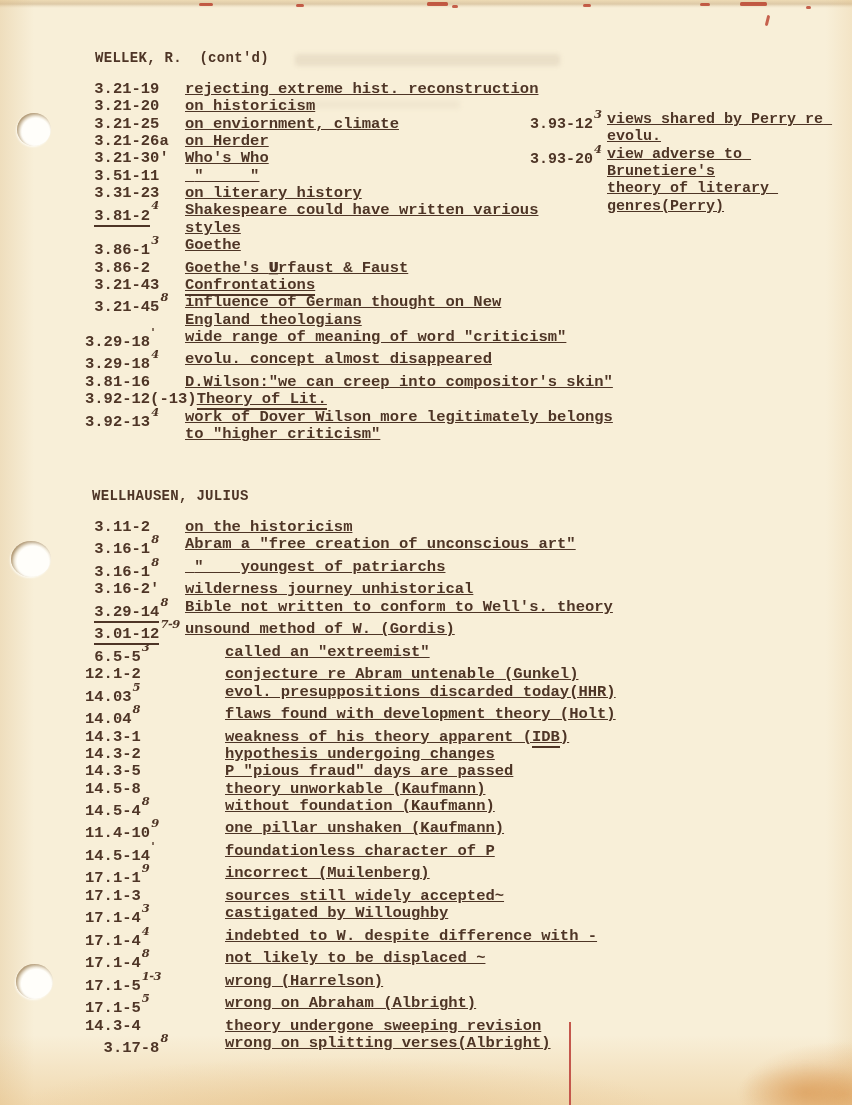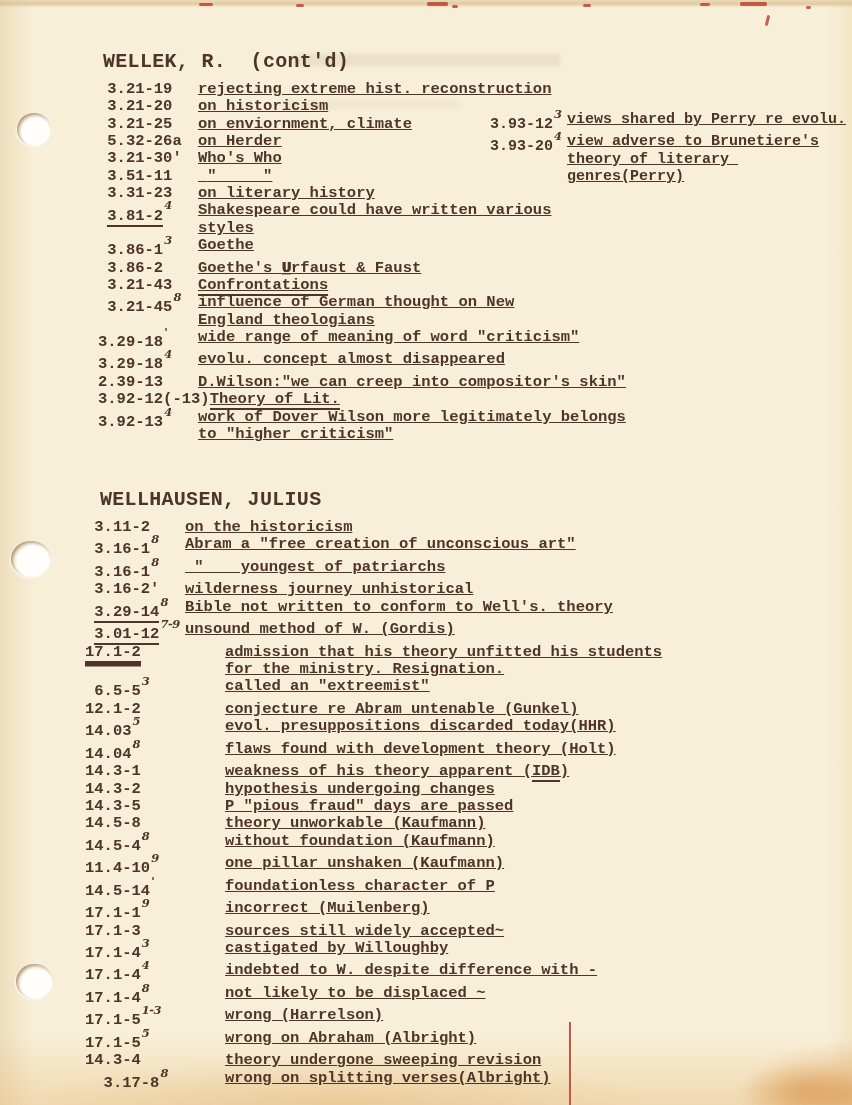--- a/index.html
+++ b/index.html
@@ -10,23 +10,23 @@
       radial-gradient(ellipse 400px 60px at 40% 100%, rgba(220,170,100,0.30), transparent 80%),
       linear-gradient(to top, rgba(228,180,110,0.38), rgba(228,180,110,0.0) 70px),
       linear-gradient(to right, rgba(214,176,118,0.28), transparent 34px),
       linear-gradient(to left, rgba(222,184,124,0.20), transparent 26px),
       linear-gradient(to bottom, rgba(236,216,176,0.9) 0px, rgba(172,132,78,0.35) 4px, rgba(172,132,78,0.12) 6px, transparent 8px),
       #f8efd8;
     font-family:"Liberation Mono","DejaVu Sans Mono",monospace;
     font-weight:bold;
     color:var(--ink,#4e3526);
   }
-  .hdr{position:absolute;font-size:20px;letter-spacing:.3px;white-space:pre;margin-left:8px;}
+  .hdr{position:absolute;font-size:14px;letter-spacing:.3px;white-space:pre;}
   .list{position:absolute;font-size:15.5px;line-height:17.35px;}
-  .side{font-size:15px;}
+  .side{font-size:15px;margin-left:40px;}
   .row{display:flex;align-items:flex-start;}
   .num{flex:0 0 100px;white-space:pre;}
   .row.wide .num{flex-basis:140px;}
   .side .num{flex-basis:77px;}
   .desc{white-space:pre-wrap;text-decoration:underline;}
   .u1{border-bottom:2px solid var(--ink,#4e3526);margin-top:36px;}
   .u2{border-bottom:2px solid var(--ink,#4e3526);box-shadow:0 3.5px 0 var(--ink,#4e3526);}
   .bold{text-shadow:.7px 0 0 currentColor, 0 .4px 0 currentColor;}
   sup.hand{font:italic 11.5px "DejaVu Serif",serif;font-weight:bold;position:relative;top:-4px;margin-left:1px;letter-spacing:-.5px;}
   .hole{position:absolute;border-radius:50%;
@@ -55,35 +55,35 @@
   <div class="smudge" style="left:295px;top:54px;width:265px;height:12px;"></div>
   <div class="smudge" style="left:280px;top:100px;width:180px;height:9px;opacity:.5;"></div>
   <div class="stain"></div>
   <div class="redline" style="left:569px;top:1022px;height:83px;"></div>
 
   <div class="hole" style="left:17px;top:113px;width:34px;height:33px;"></div>
   <div class="hole" style="left:11px;top:541px;width:40px;height:36px;"></div>
   <div class="hole" style="left:16px;top:964px;width:37px;height:35px;"></div>
 
   <div class="hdr" style="left:95px;top:50px;">WELLEK, R.  (cont'd)</div>
-  <div class="list" id="sec1" style="left:98px;top:81px;">
+  <div class="list" id="sec1" style="left:85px;top:81px;">
       <div class="row">
         <span class="num"> <span>3.21-19</span></span>
         <span class="desc"><span>rejecting extreme hist. reconstruction</span></span>
       </div>
       <div class="row">
         <span class="num"> <span>3.21-20</span></span>
         <span class="desc"><span>on historicism</span></span>
       </div>
       <div class="row">
         <span class="num"> <span>3.21-25</span></span>
         <span class="desc"><span>on enviornment, climate</span></span>
       </div>
       <div class="row">
-        <span class="num"> <span>5.32-26a</span></span>
+        <span class="num"> <span>3.21-26a</span></span>
         <span class="desc"><span>on Herder</span></span>
       </div>
       <div class="row">
         <span class="num"> <span>3.21-30'</span></span>
         <span class="desc"><span>Who's Who</span></span>
       </div>
       <div class="row">
         <span class="num"> <span>3.51-11</span></span>
         <span class="desc"><span> "     "</span></span>
       </div>
@@ -115,21 +115,21 @@
       </div>
       <div class="row">
         <span class="num"><span>3.29-18</span><sup class="hand">'</sup></span>
         <span class="desc"><span>wide range of meaning of word "criticism"</span></span>
       </div>
       <div class="row">
         <span class="num"><span>3.29-18</span><sup class="hand">4</sup></span>
         <span class="desc"><span>evolu. concept almost disappeared</span></span>
       </div>
       <div class="row">
-        <span class="num"><span>2.39-13</span></span>
+        <span class="num"><span>3.81-16</span></span>
         <span class="desc"><span>D.Wilson:"we can creep into compositor's skin"</span></span>
       </div>
       <div class="row">
         <span class="num"><span>3.92-12(-13)</span></span>
         <span class="desc"><span class="u1">Theory of Lit.</span></span>
       </div>
       <div class="row">
         <span class="num"><span>3.92-13</span><sup class="hand">4</sup></span>
         <span class="desc"><span>work of Dover Wilson more legitimately belongs
 to "higher criticism"</span></span>
@@ -168,25 +168,20 @@
       </div>
       <div class="row">
         <span class="num"> <span class="u1">3.29-14</span><sup class="hand">8</sup></span>
         <span class="desc"><span>Bible not written to conform to Well's. theory</span></span>
       </div>
       <div class="row">
         <span class="num"> <span class="u1">3.01-12</span><sup class="hand">7-9</sup></span>
         <span class="desc"><span>unsound method of W. (Gordis)</span></span>
       </div>
       <div class="row wide">
-        <span class="num"><span class="u2">17.1-2</span></span>
-        <span class="desc"><span>admission that his theory unfitted his students
-for the ministry. Resignation.</span></span>
-      </div>
-      <div class="row wide">
         <span class="num"> <span>6.5-5</span><sup class="hand">3</sup></span>
         <span class="desc"><span>called an "extreemist"</span></span>
       </div>
       <div class="row wide">
         <span class="num"><span>12.1-2</span></span>
         <span class="desc"><span>conjecture re Abram untenable (Gunkel)</span></span>
       </div>
       <div class="row wide">
         <span class="num"><span>14.03</span><sup class="hand">5</sup></span>
         <span class="desc"><span>evol. presuppositions discarded today(HHR)</span></span>

